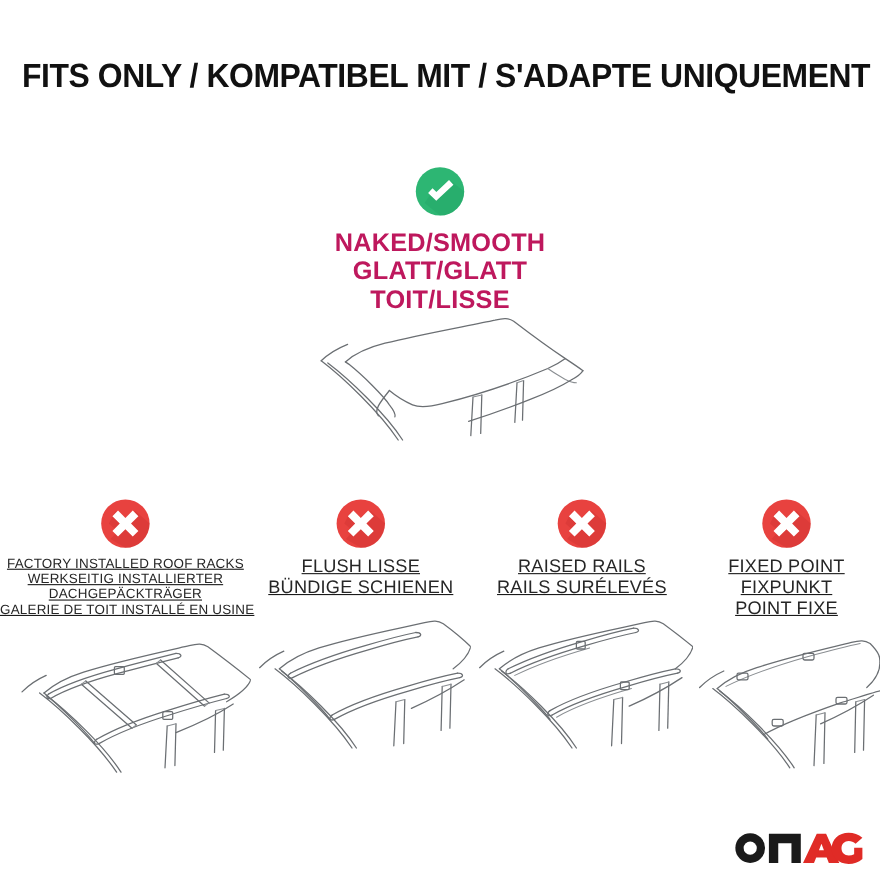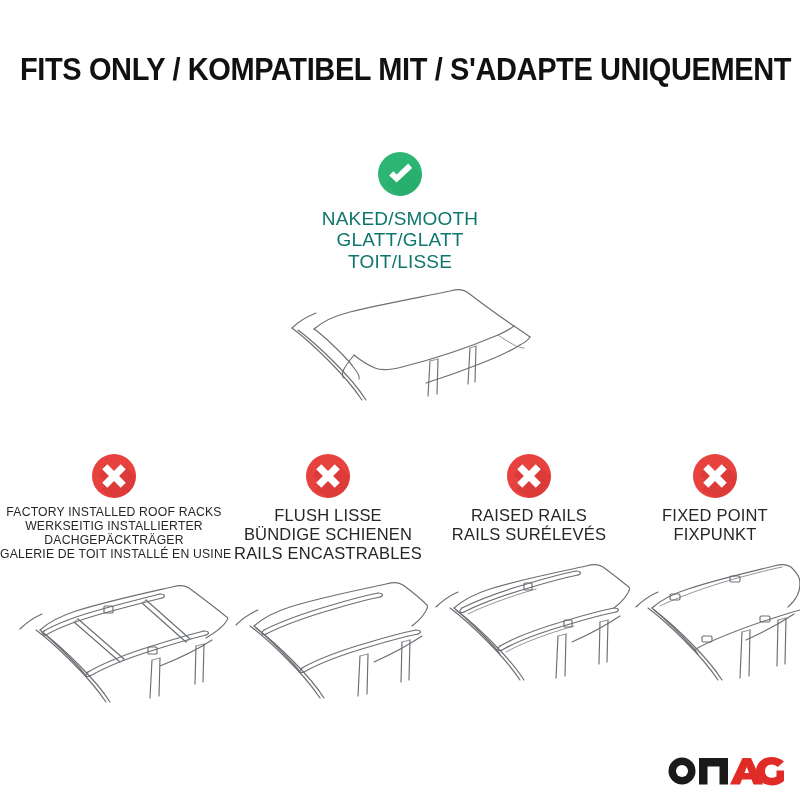--- a/index.html
+++ b/index.html
@@ -43,25 +43,25 @@
     text-align: center;
   }
   .status-icon {
     width: 48px;
     height: 48px;
     margin: 0 auto;
     display: block;
   }
   .approved-labels {
     margin-top: 10px;
-    font-size: 19px;
+    font-size: 23px;
     line-height: 1.12;
     letter-spacing: 0.2px;
-    color: #0f766e;
-    font-weight: normal;
+    color: #be185d;
+    font-weight: bold;
   }
   .approved-labels div { white-space: nowrap; }
 
   .top-roof {
     position: absolute;
     left: 262px;
     top: 272px;
     width: 300px;
     height: 160px;
   }
@@ -71,20 +71,21 @@
     position: absolute;
     left: 0;
     top: 452px;
     width: 800px;
     height: 250px;
   }
   .cell {
     position: absolute;
     top: 0;
     text-align: center;
+    text-decoration: underline;
   }
   .cell-0 { left: 0px;   width: 228px; }
   .cell-1 { left: 228px; width: 200px; }
   .cell-2 { left: 428px; width: 202px; }
   .cell-3 { left: 630px; width: 170px; }
 
   .cell .status-icon { margin-bottom: 6px; }
 
   .cell-labels {
     line-height: 1.14;
@@ -226,21 +227,20 @@
 
   <div class="cell cell-1">
     <svg class="status-icon" viewBox="0 0 48 48">
       <circle cx="24" cy="24" r="22" fill="#E8423F"></circle>
       <path d="M24 46 A22 22 0 0 0 46 24 L33 12.5 L24 21 L15 12.5 L9 24 L17 31 L10.5 38 Z" fill="#C32B2B" opacity="0.30"></path>
       <path d="M17.3 12.2 L24 18.9 L30.7 12.2 L35.8 17.3 L29.1 24 L35.8 30.7 L30.7 35.8 L24 29.1 L17.3 35.8 L12.2 30.7 L18.9 24 L12.2 17.3 Z" fill="#FFFFFF"></path>
     </svg>
     <div class="cell-labels">
       <div>FLUSH LISSE</div>
       <div>BÜNDIGE SCHIENEN</div>
-      <div>RAILS ENCASTRABLES</div>
     </div>
     <svg class="cell-art" viewBox="0 0 200 140">
       <path class="ink" d="M26 58 C34 51 46 44 62 39 C94 29 136 21 158 16 C166 14 170 14 175 17 C190 28 200 38 200 38"></path>
       <path class="ink" d="M22 58 C30 64 44 76 58 90 C72 104 84 118 92 130"></path>
       <path class="ink" d="M28 60 C36 66 50 78 64 92 C78 106 89 119 96 130"></path>
       <path class="ink" d="M8 57 C14 51 21 46 30 42"></path>
       <path class="ink" d="M26 58 C32 63 42 72 52 82 C60 90 68 98 72 104"></path>
 
       <path class="ink" d="M36 62 C50 55 76 45 104 37 C124 31 140 27 150 25"></path>
       <path class="ink" d="M38 66 C52 59 78 49 106 41 C126 35 142 31 152 29"></path>
@@ -307,20 +307,21 @@
 
   <div class="cell cell-3">
     <svg class="status-icon" viewBox="0 0 48 48">
       <circle cx="24" cy="24" r="22" fill="#E8423F"></circle>
       <path d="M24 46 A22 22 0 0 0 46 24 L33 12.5 L24 21 L15 12.5 L9 24 L17 31 L10.5 38 Z" fill="#C32B2B" opacity="0.30"></path>
       <path d="M17.3 12.2 L24 18.9 L30.7 12.2 L35.8 17.3 L29.1 24 L35.8 30.7 L30.7 35.8 L24 29.1 L17.3 35.8 L12.2 30.7 L18.9 24 L12.2 17.3 Z" fill="#FFFFFF"></path>
     </svg>
     <div class="cell-labels">
       <div>FIXED POINT</div>
       <div>FIXPUNKT</div>
+      <div>POINT FIXE</div>
     </div>
     <svg class="cell-art" viewBox="0 0 170 140">
       <path class="ink" d="M22 58 C30 51 42 44 58 39 C88 29 124 21 144 16 C152 14 156 14 161 17 C170 26 170 30 170 34"></path>
       <path class="ink" d="M18 58 C26 64 40 76 54 90 C68 104 80 118 88 130"></path>
       <path class="ink" d="M24 60 C32 66 46 78 60 92 C74 106 85 119 92 130"></path>
       <path class="ink" d="M6 57 C12 51 19 46 28 42"></path>
       <path class="ink" d="M22 58 C28 63 38 72 48 82 C56 90 64 98 68 104"></path>
 
       <path class="ink" d="M64 100 C80 91 108 80 134 71 C150 66 162 62 170 60"></path>
       <path class="ink-thin" d="M30 56 C46 48 76 37 104 29 C126 23 142 19 152 17"></path>

